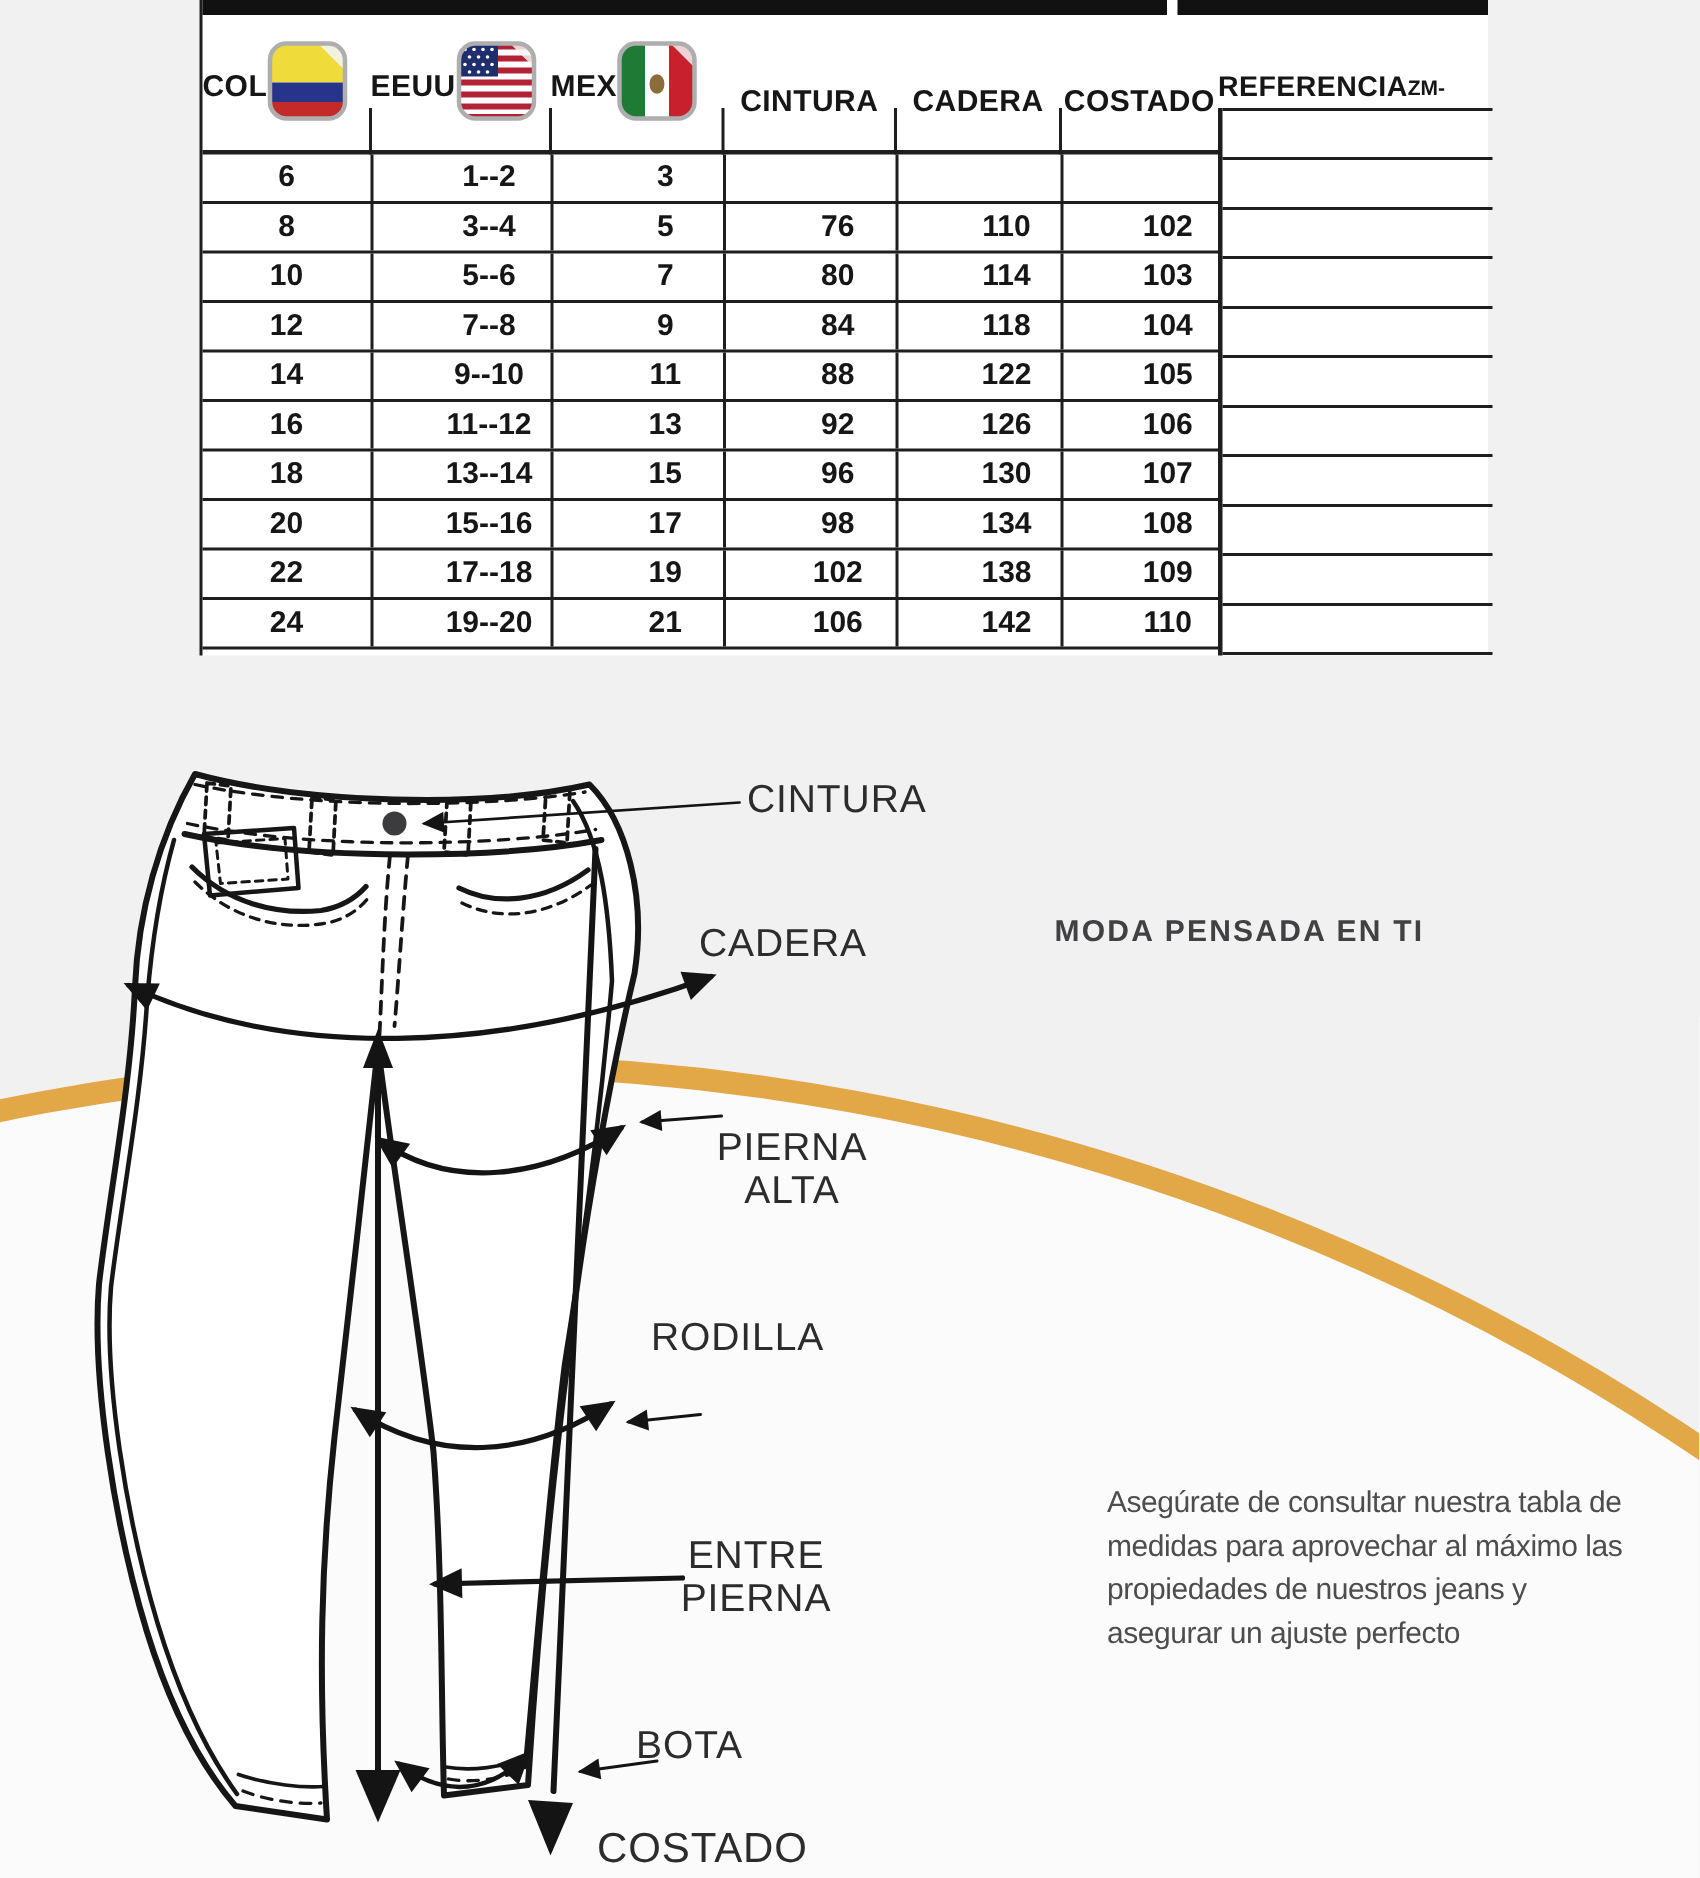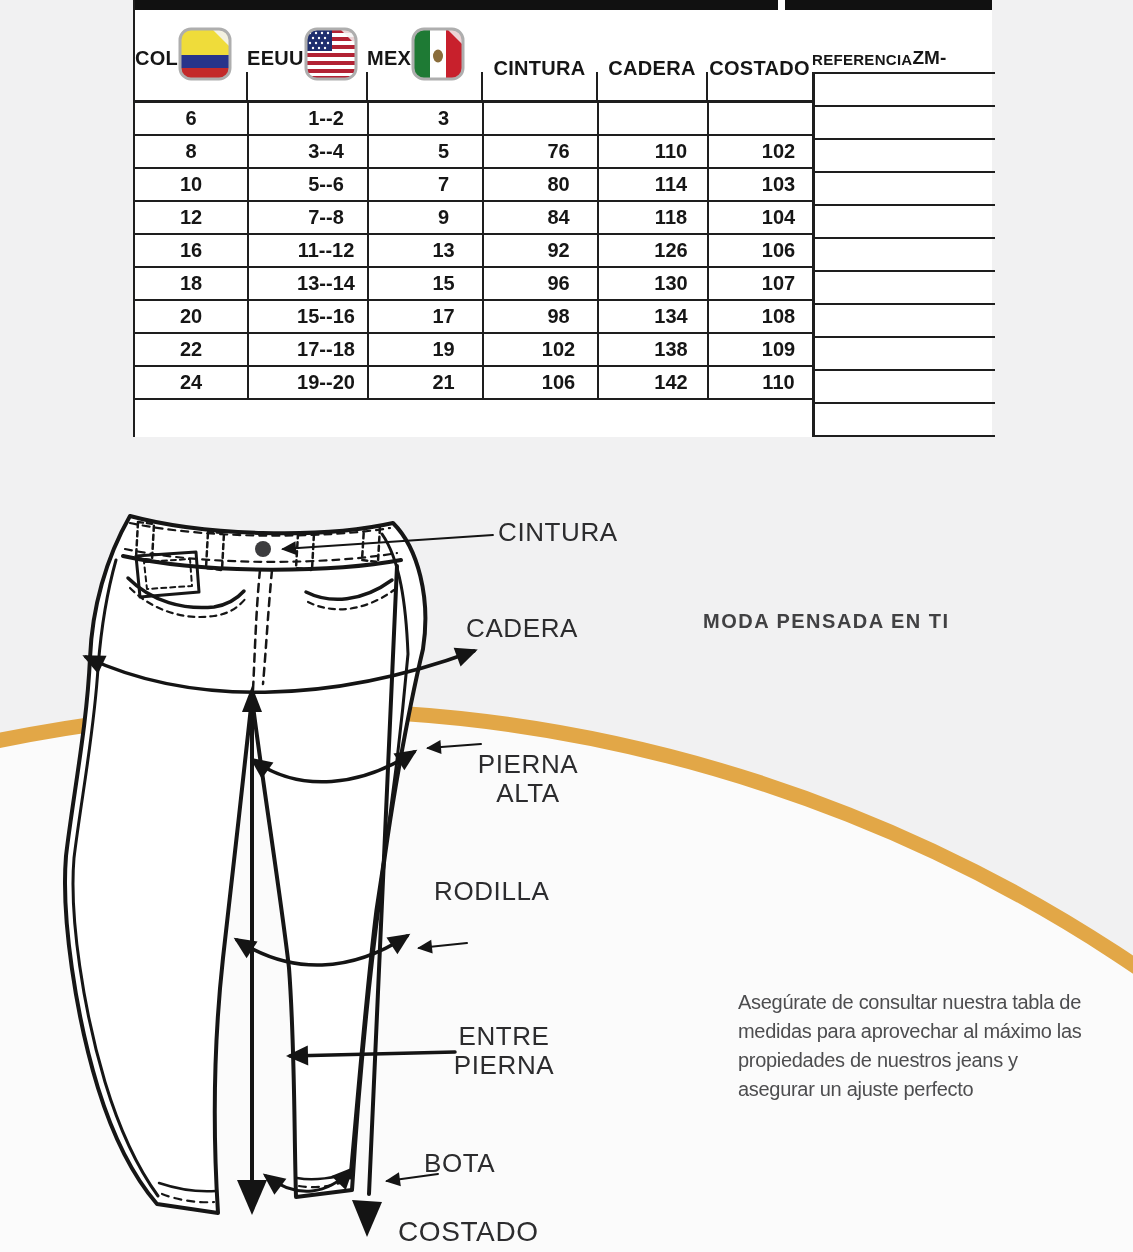--- a/index.html
+++ b/index.html
@@ -14,22 +14,22 @@
               border-left:2px solid #1e1e1e;z-index:3;color:#161616;}
   .topbar{position:absolute;top:0;height:10px;background:#111;}
   .topbar.seg1{left:0;width:643px;}
   .topbar.seg2{left:650px;width:207px;}
   .thead{position:absolute;top:10px;left:0;width:857px;height:90px;display:grid;
          grid-template-columns:112px 120px 115px 115px 110px 105px 180px;}
   .hcell{display:flex;align-items:center;}
   .hcell .hlabel{font-weight:bold;font-size:20px;letter-spacing:.3px;margin-top:6px;}
   .hcell.mid{justify-content:center;}
   .hcell.mid .hlabel{margin-top:26px;}
-  .hcell.ref .hlabel{margin-top:8px;font-size:15px;}
-  .hcell.ref .hlabel2{font-weight:bold;font-size:19px;margin-top:6px;}
+  .hcell.ref .hlabel{margin-top:8px;font-size:19px;}
+  .hcell.ref .hlabel2{font-weight:bold;font-size:14px;margin-top:6px;}
   .flag{margin-top:2px;}
   .hsep{position:absolute;top:72px;height:31px;width:2px;background:#1e1e1e;}
   .headrule{position:absolute;top:100px;left:0;width:679px;height:3px;background:#1e1e1e;}
   .tbody{position:absolute;top:103px;left:0;width:679px;}
   .trow{display:grid;grid-template-columns:112px 120px 115px 115px 110px 105px;height:31px;
         border-bottom:2px solid #1e1e1e;}
   .tcell{display:flex;align-items:center;justify-content:center;font-weight:bold;font-size:20px;}
   .tcell + .tcell{border-left:2px solid #1e1e1e;padding-left:36px;}
   .refcol{position:absolute;top:72px;left:677px;width:180px;height:365px;
           border-left:3px solid #1e1e1e;
@@ -277,20 +277,28 @@
       </div>
       <div class="trow">
         <div class="tcell">12</div>
         <div class="tcell">7--8</div>
         <div class="tcell">9</div>
         <div class="tcell">84</div>
         <div class="tcell">118</div>
         <div class="tcell">104</div>
       </div>
       <div class="trow">
+        <div class="tcell">14</div>
+        <div class="tcell">9--10</div>
+        <div class="tcell">11</div>
+        <div class="tcell">88</div>
+        <div class="tcell">122</div>
+        <div class="tcell">105</div>
+      </div>
+      <div class="trow">
         <div class="tcell">16</div>
         <div class="tcell">11--12</div>
         <div class="tcell">13</div>
         <div class="tcell">92</div>
         <div class="tcell">126</div>
         <div class="tcell">106</div>
       </div>
       <div class="trow">
         <div class="tcell">18</div>
         <div class="tcell">13--14</div>

